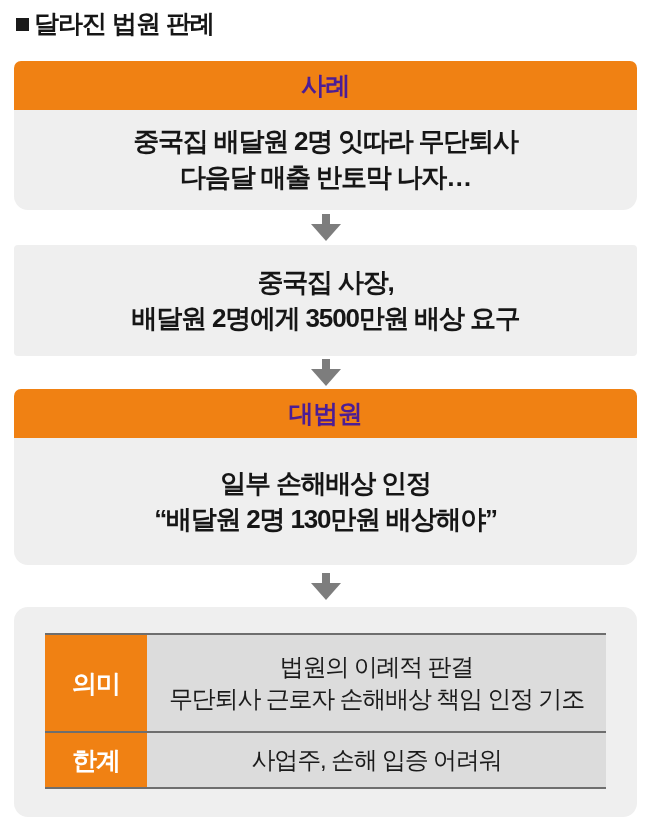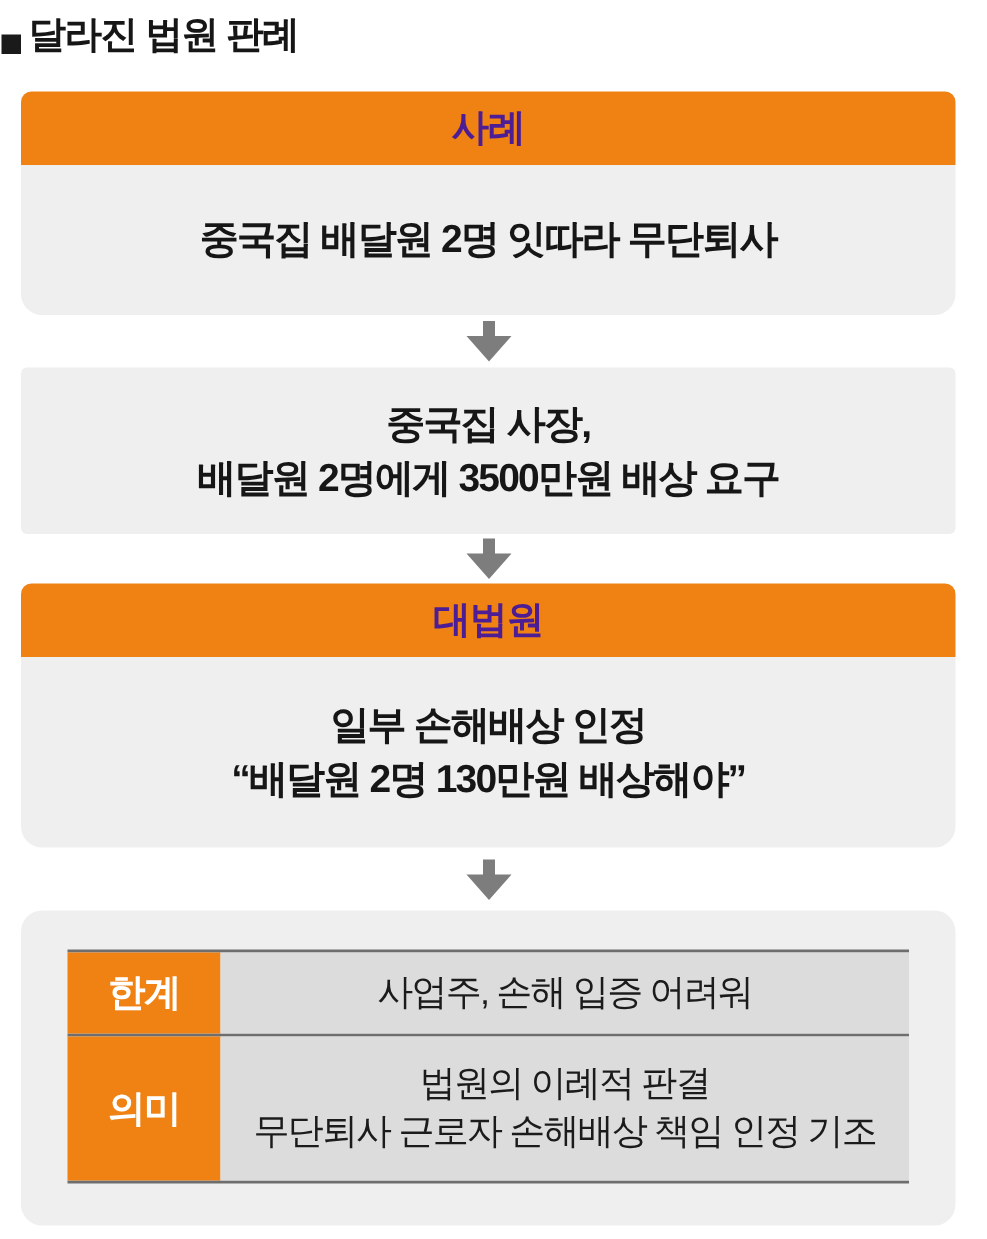--- a/index.html
+++ b/index.html
@@ -16,24 +16,24 @@
   .infographic {
     position: relative;
     width: 658px;
     height: 826px;
     background: #ffffff;
   }
 
   
   .title-row {
     position: absolute;
-    left: 1px;
+    left: 16px;
     top: 11px;
     display: flex;
-    align-items: flex-end;
+    align-items: center;
     gap: 2px;
   }
   .title-bullet {
     width: 13px;
     height: 13px;
     background: #1a1a1a;
     display: inline-block;
     margin-right: 3px;
     margin-top: 2px;
   }
@@ -197,20 +197,21 @@
     <span class="title-text">달라진 법원 판례</span>
   </div>
 
   <div class="flow">
 
     <div class="hdr">
       <span class="hdr-text">사례</span>
     </div>
     <div class="panel panel-case">
       <div class="panel-line">중국집 배달원 2명 잇따라 무단퇴사</div>
+      <div class="panel-line">다음달 매출 반토막 나자…</div>
     </div>
 
     <div class="arrow-wrap gap1">
       <div class="arrow">
         <div class="stem"></div>
         <div class="head"></div>
       </div>
     </div>
 
     <div class="panel panel-demand standalone">
@@ -236,36 +237,36 @@
     <div class="arrow-wrap gap3">
       <div class="arrow">
         <div class="stem"></div>
         <div class="head"></div>
       </div>
     </div>
 
     <div class="summary">
       <div class="summary-table">
 
+        <div class="srow meaning">
+          <div class="srow-label">
+            <span>의미</span>
+          </div>
+          <div class="srow-body">
+            <div class="sline">법원의 이례적 판결</div>
+            <div class="sline">무단퇴사 근로자 손해배상 책임 인정 기조</div>
+          </div>
+        </div>
+
         <div class="srow limit">
           <div class="srow-label">
             <span>한계</span>
           </div>
           <div class="srow-body">
             <div class="sline">사업주, 손해 입증 어려워</div>
           </div>
         </div>
 
-        <div class="srow meaning">
-          <div class="srow-label">
-            <span>의미</span>
-          </div>
-          <div class="srow-body">
-            <div class="sline">법원의 이례적 판결</div>
-            <div class="sline">무단퇴사 근로자 손해배상 책임 인정 기조</div>
-          </div>
-        </div>
-
       </div>
     </div>
 
   </div>
 </div>
 
 </body></html>

